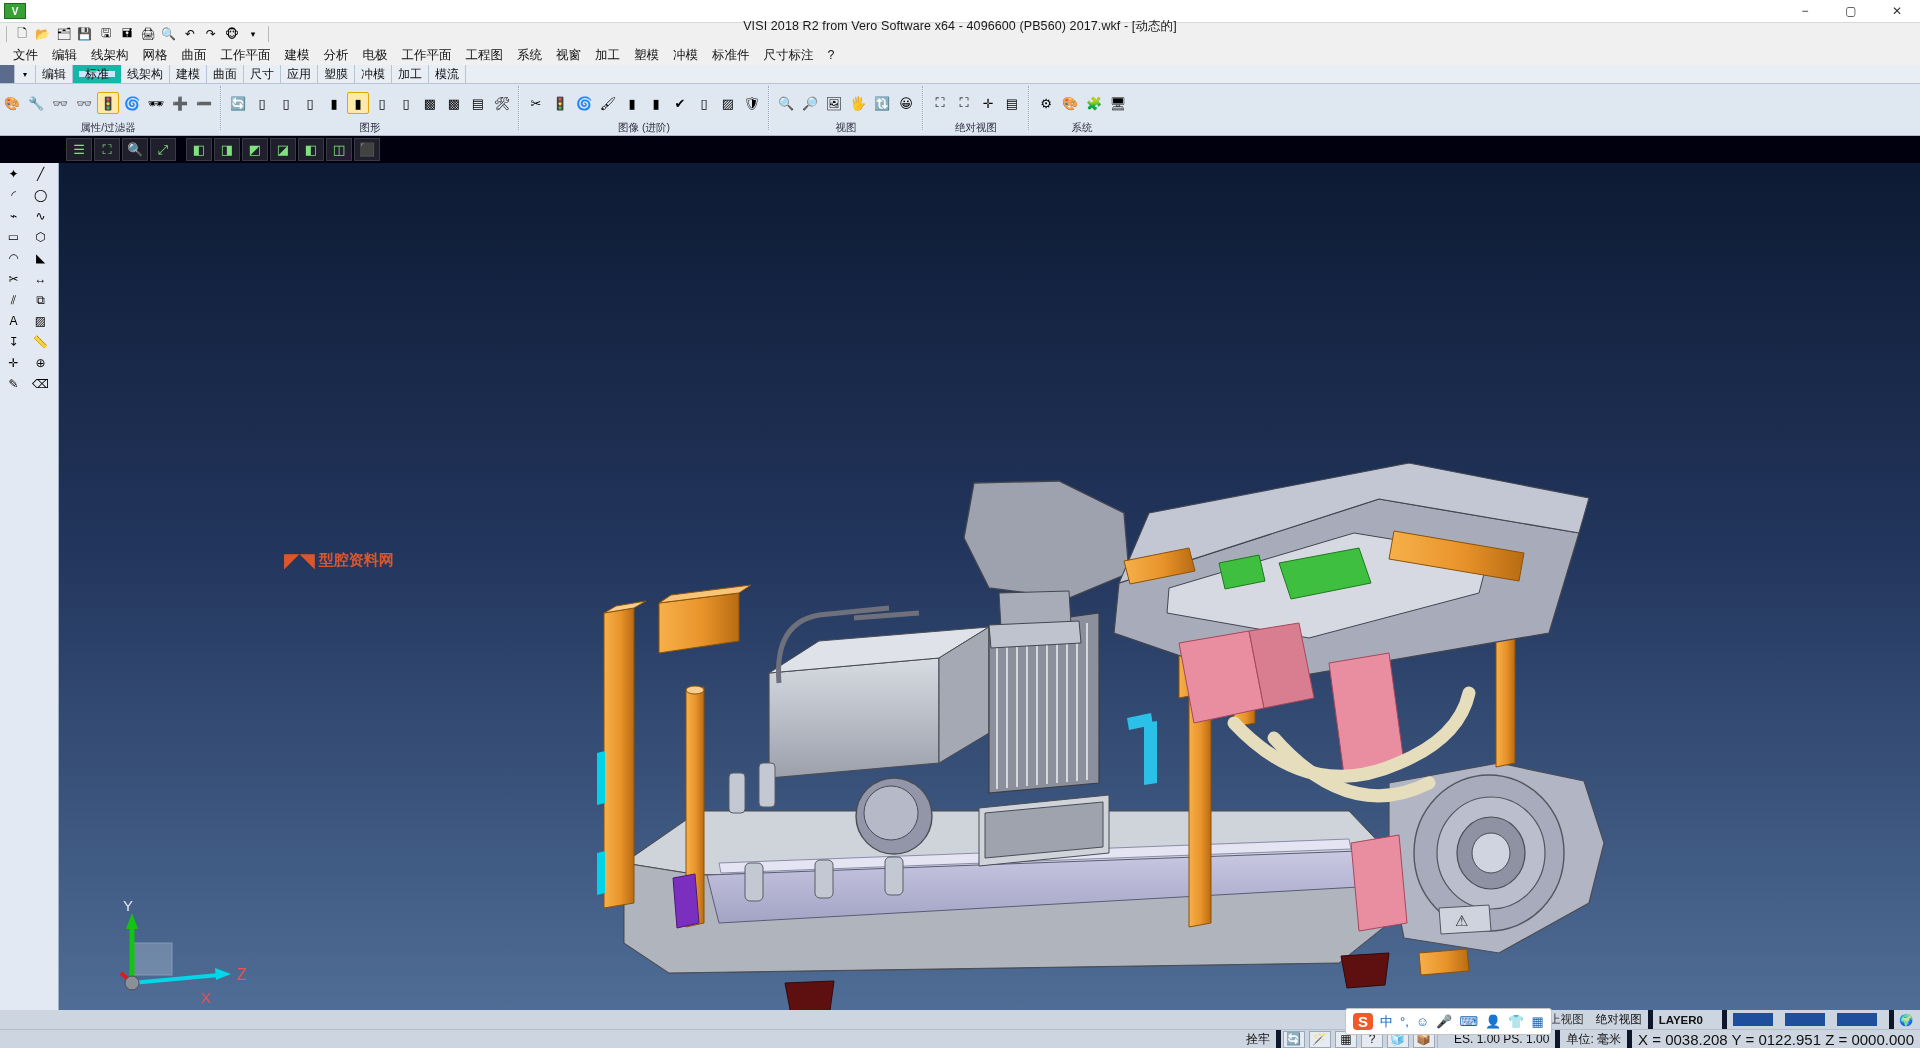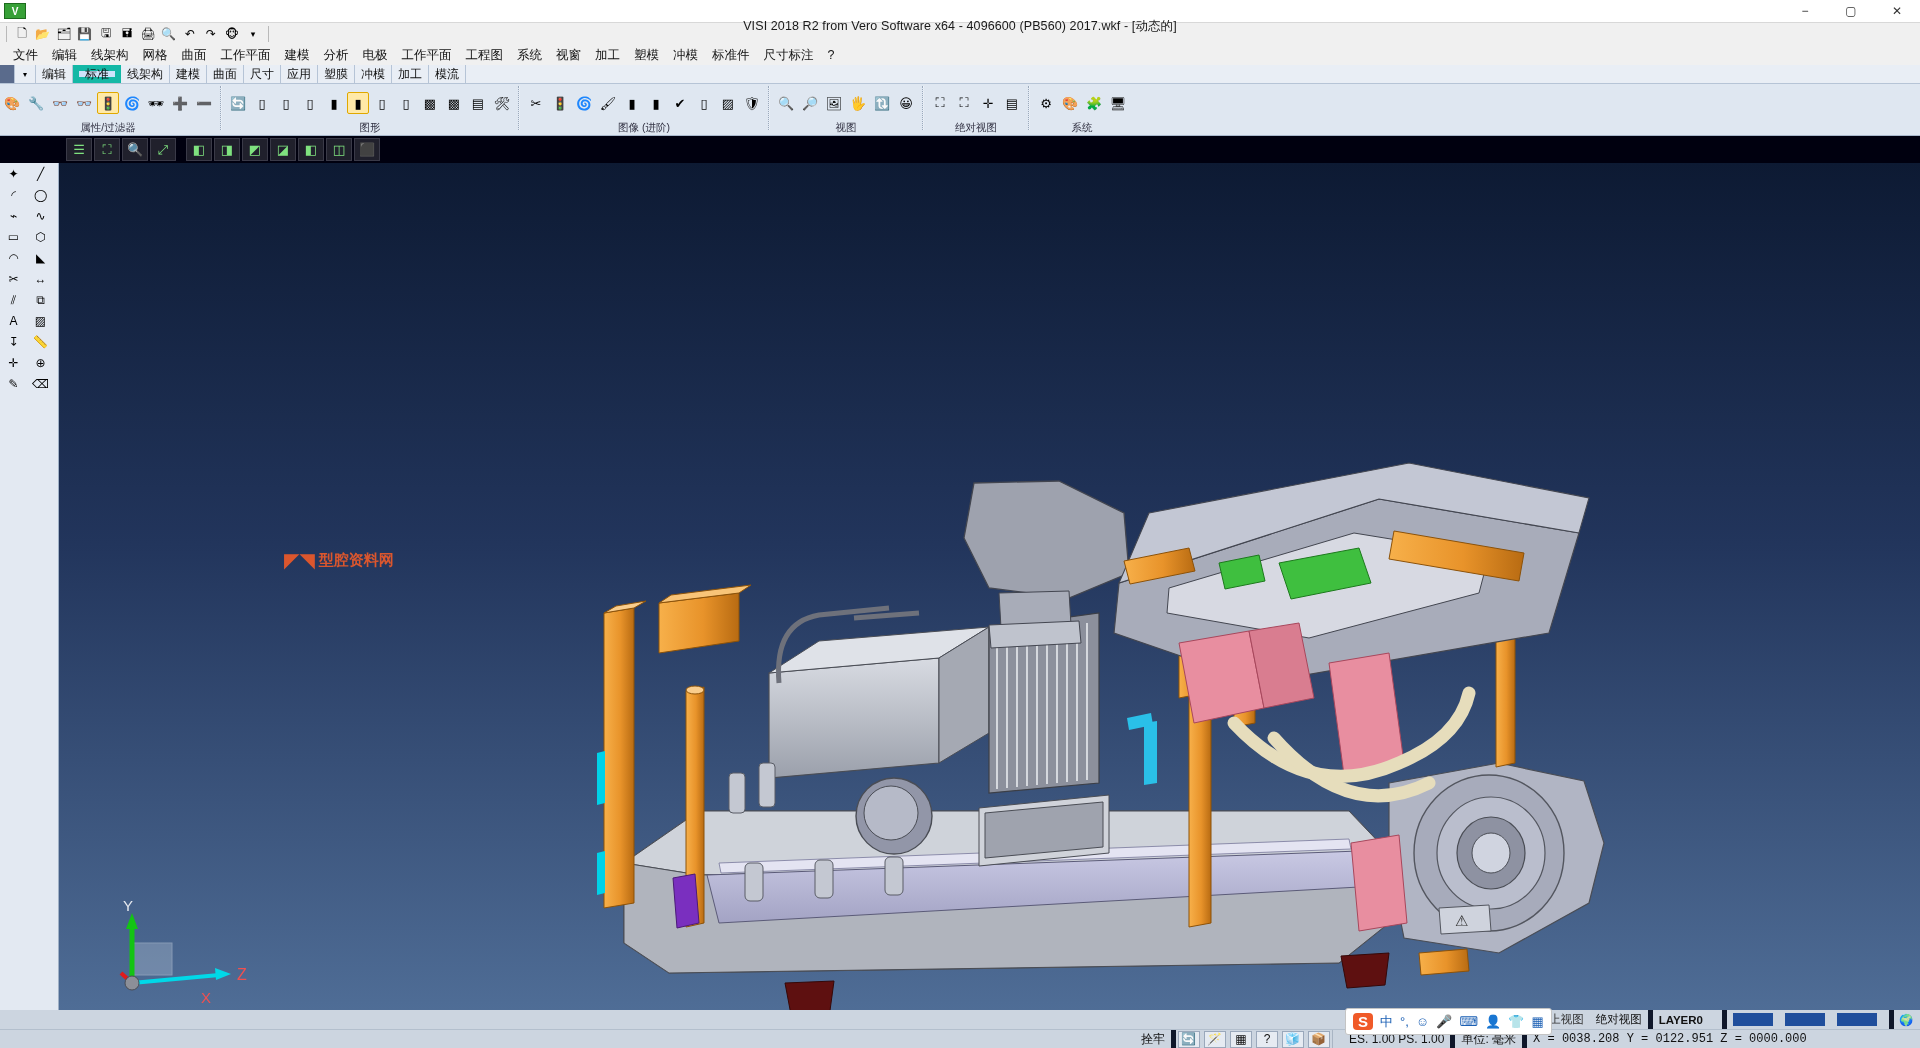--- a/index.html
+++ b/index.html
@@ -100,33 +100,33 @@
     position:absolute; font-size:15px; color:#f05a28; font-weight:bold; opacity:.9;
   }
   
   #statuswrap{ height:38px; background:#ccd5e0;}
   #statusrow1{
     height:19px; display:flex; align-items:center; font-size:11.5px; color:#111;
     position:relative; background:#ccd5e0;
   }
   #statusrow2{
     height:19px; display:flex; align-items:center; font-size:12px; color:#111;
-    background:#ccd5e0; border-top:1px solid #b3bfcd;
+    background:#ccd5e0; border-top:1px solid #b3bfcd;justify-content:flex-end;
   }
   .sfield{ padding:0 6px; border-right:5px solid #0f172a; height:19px;
            display:flex;align-items:center; white-space:nowrap;}
   .sicon{ width:22px;height:17px;display:flex;align-items:center;justify-content:center;
           border:1px solid #9aa8bb; background:#e6ebf2; margin:0 2px;}
   .bluebox{ width:40px;height:13px;background:#1f4e9c;margin-right:6px;}
   #ime{
     position:absolute; display:flex; align-items:center; gap:7px;
     background:#ffffff; border:1px solid #c4c4c4; border-radius:3px;
     padding:1px 7px; height:27px; font-size:13px; color:#1a5fb4;
   }
-  .coord{ font-family:Liberation Mono, monospace; font-size:12px;}
+  .coord{ font-family:Liberation Sans, sans-serif; font-size:15px;}
 </style>
 </head>
 <body>
 
 <div id="titlebar">
   <span style="width:22px;height:16px;margin-left:4px;background:#37a037;border:1px solid #1d6b1d;display:inline-flex;align-items:center;justify-content:center;color:#fff;font-size:10px;font-weight:bold;">V</span>
   <div class="title">VISI 2018 R2 from Vero Software x64 - 4096600 (PB560) 2017.wkf - [动态的]</div>
   <div id="winbtns">
     <div>−</div>
     <div>▢</div>

